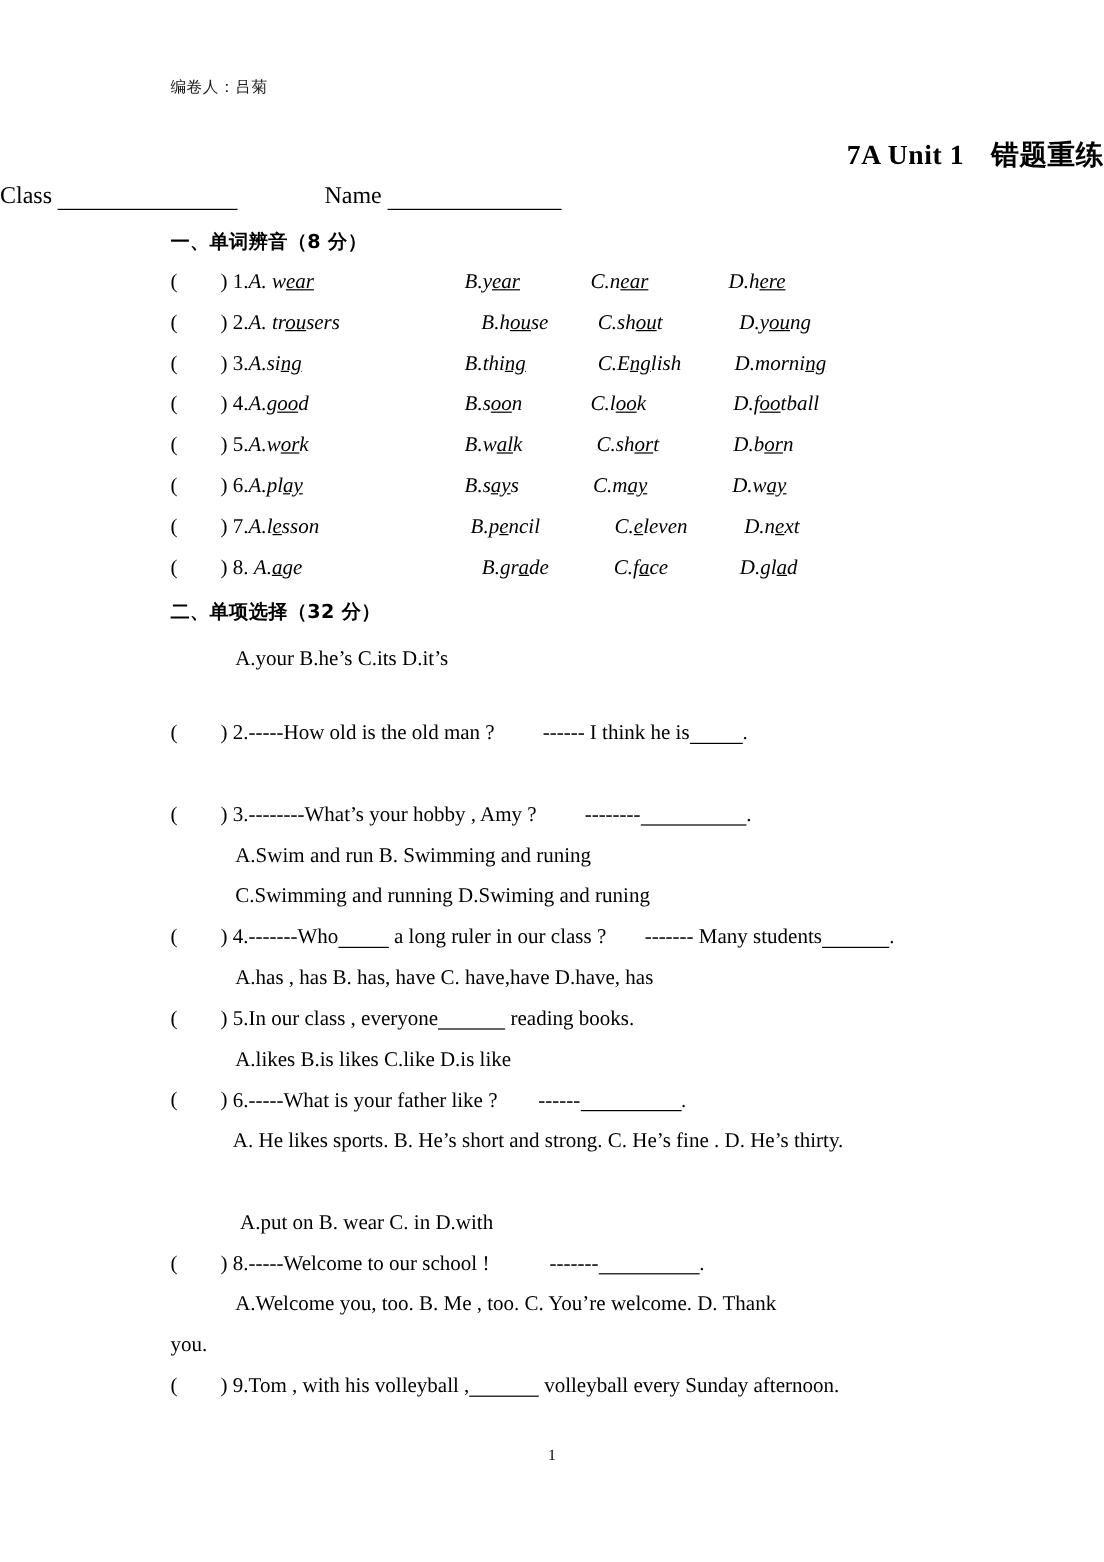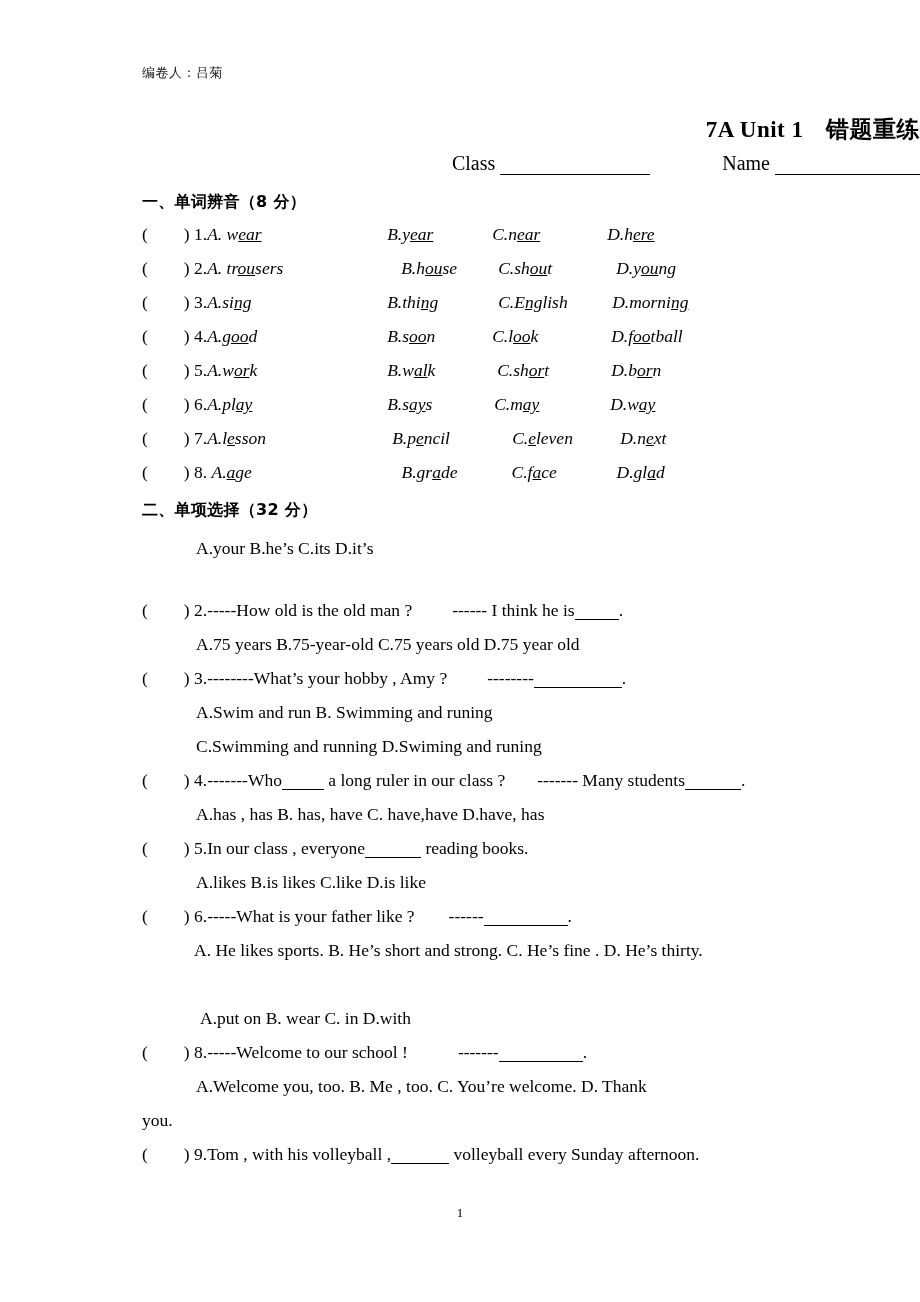--- a/index.html
+++ b/index.html
@@ -38,21 +38,21 @@
   }
   .doc-title .cn {
     font-family: "DejaVu Sans", sans-serif;
     font-weight: bold;
   }
   .namerow {
     position: absolute;
     left: 0;
     right: 0;
     top: 152px;
-    text-align: right;
+    text-align: left;
     font-size: 20px;
   }
   .namerow .blank {
     display: inline-block;
     border-bottom: 1.4px solid #000;
     vertical-align: bottom;
   }
   .blank-class { width: 150px; }
   .blank-name  { width: 145px; }
   .gap-nm { display: inline-block; width: 62px; }
@@ -162,21 +162,20 @@
     <span class="paren"><span class="p1">(</span>)</span><span>8. </span><span class="popt" style="width:190px"><span>A.</span><span></span><u class="sub">a</u><span>ge</span></span><span class="popt" style="width:110px"><span>B.</span><span>gr</span><u class="sub">a</u><span>de</span></span><span class="popt" style="width:105px"><span>C.</span><span>f</span><u class="sub">a</u><span>ce</span></span><span class="popt"><span>D.</span><span>gl</span><u class="sub">a</u><span>d</span></span>
   </div>
 
   <div class="section-head" style="top:500px">二、单项选择（32 分）</div>
 
   <div class="opts-line" style="left:196px;top:540px">A.your          B.he’s       C.its        D.it’s</div>
 
   <div class="qline" style="top:602px">
     <span class="paren"><span class="p1">(</span>)</span><span>2.</span><span>-----How old is the old man ?</span><span style="display:inline-block;width:40px"></span><span>------ I think he is</span><span class="fill" style="width:44px"></span><span>.</span>
   </div>
-  <div class="opts-line" style="left:196px;top:636px">A.75 years    B.75-year-old     C.75 years old     D.75 year old</div>
 
   <div class="qline" style="top:670px">
     <span class="paren"><span class="p1">(</span>)</span><span>3.</span><span>--------What’s your hobby , Amy ?</span><span style="display:inline-block;width:40px"></span><span>--------</span><span class="fill" style="width:88px"></span><span>.</span>
   </div>
   <div class="opts-line" style="left:196px;top:738px">C.Swimming and running          D.Swiming and runing</div>
   <div class="opts-line" style="left:196px;top:704px">A.Swim and run                       B. Swimming and runing</div>
 
   <div class="qline" style="top:772px">
     <span class="paren"><span class="p1">(</span>)</span><span>4.</span><span>-------Who</span><span class="fill" style="width:42px"></span>&nbsp;<span>a long ruler in our class ?</span><span style="display:inline-block;width:32px"></span><span>------- Many students</span><span class="fill" style="width:56px"></span><span>.</span>
   </div>

